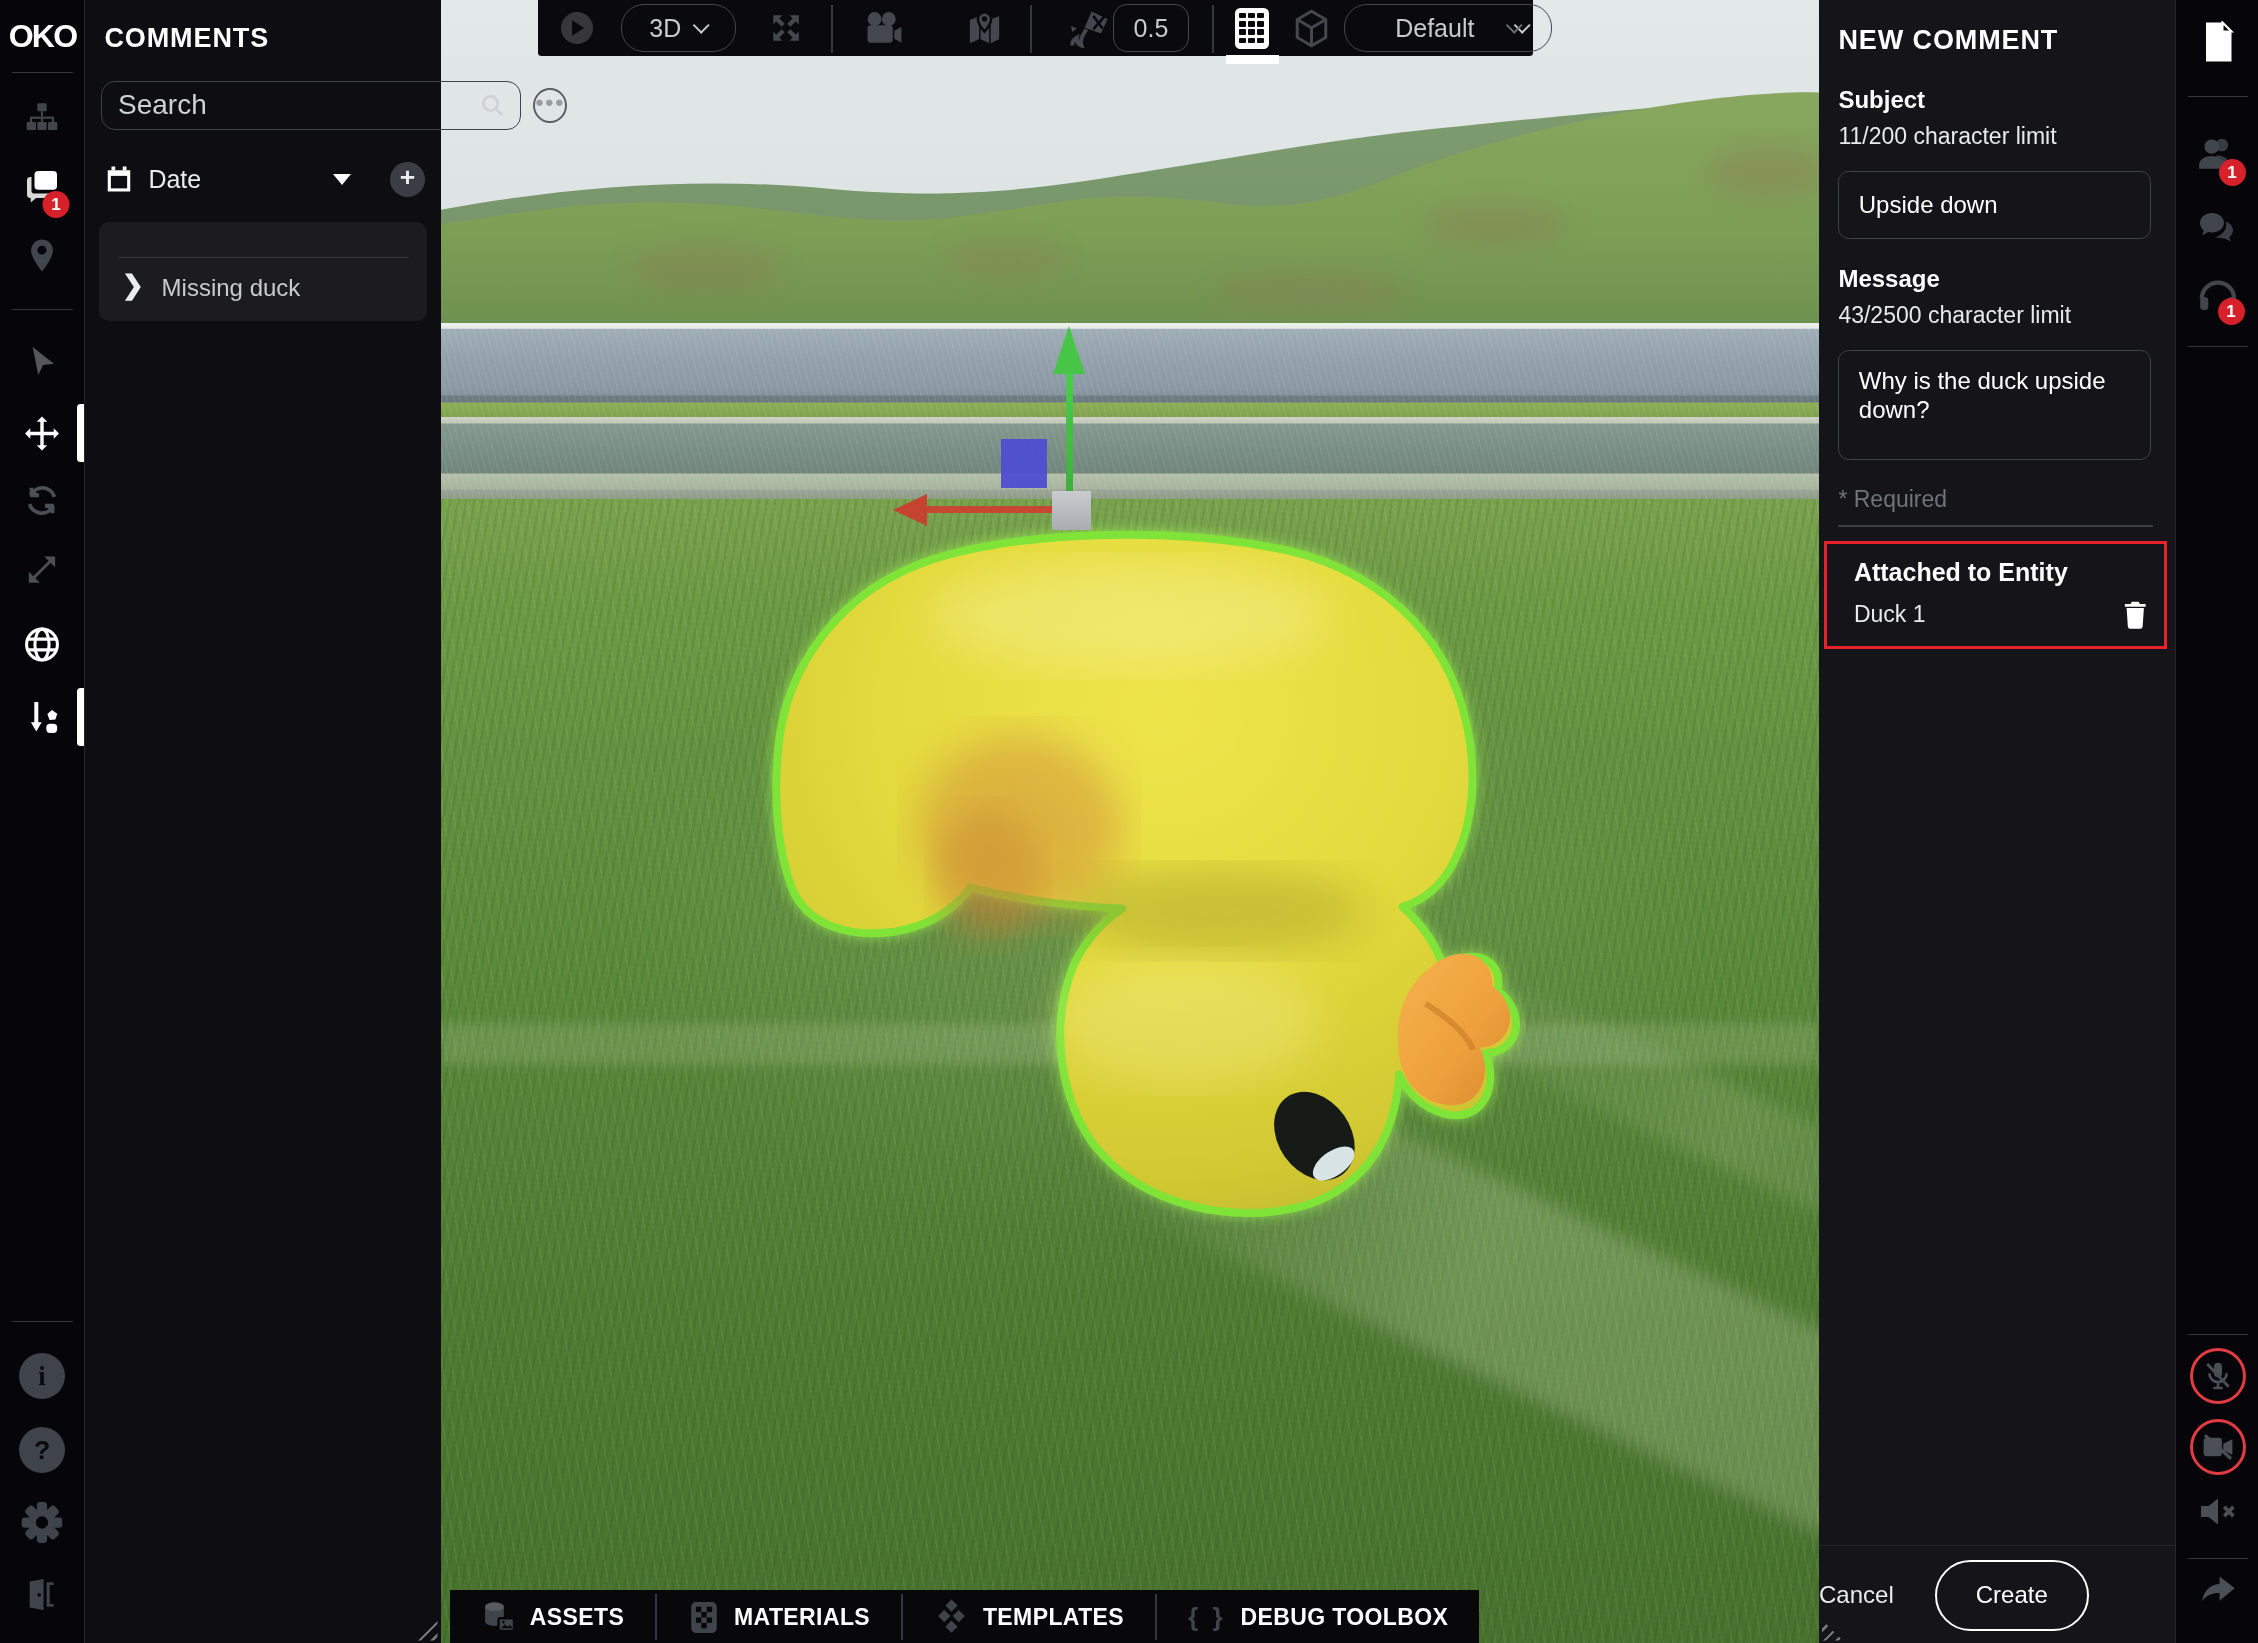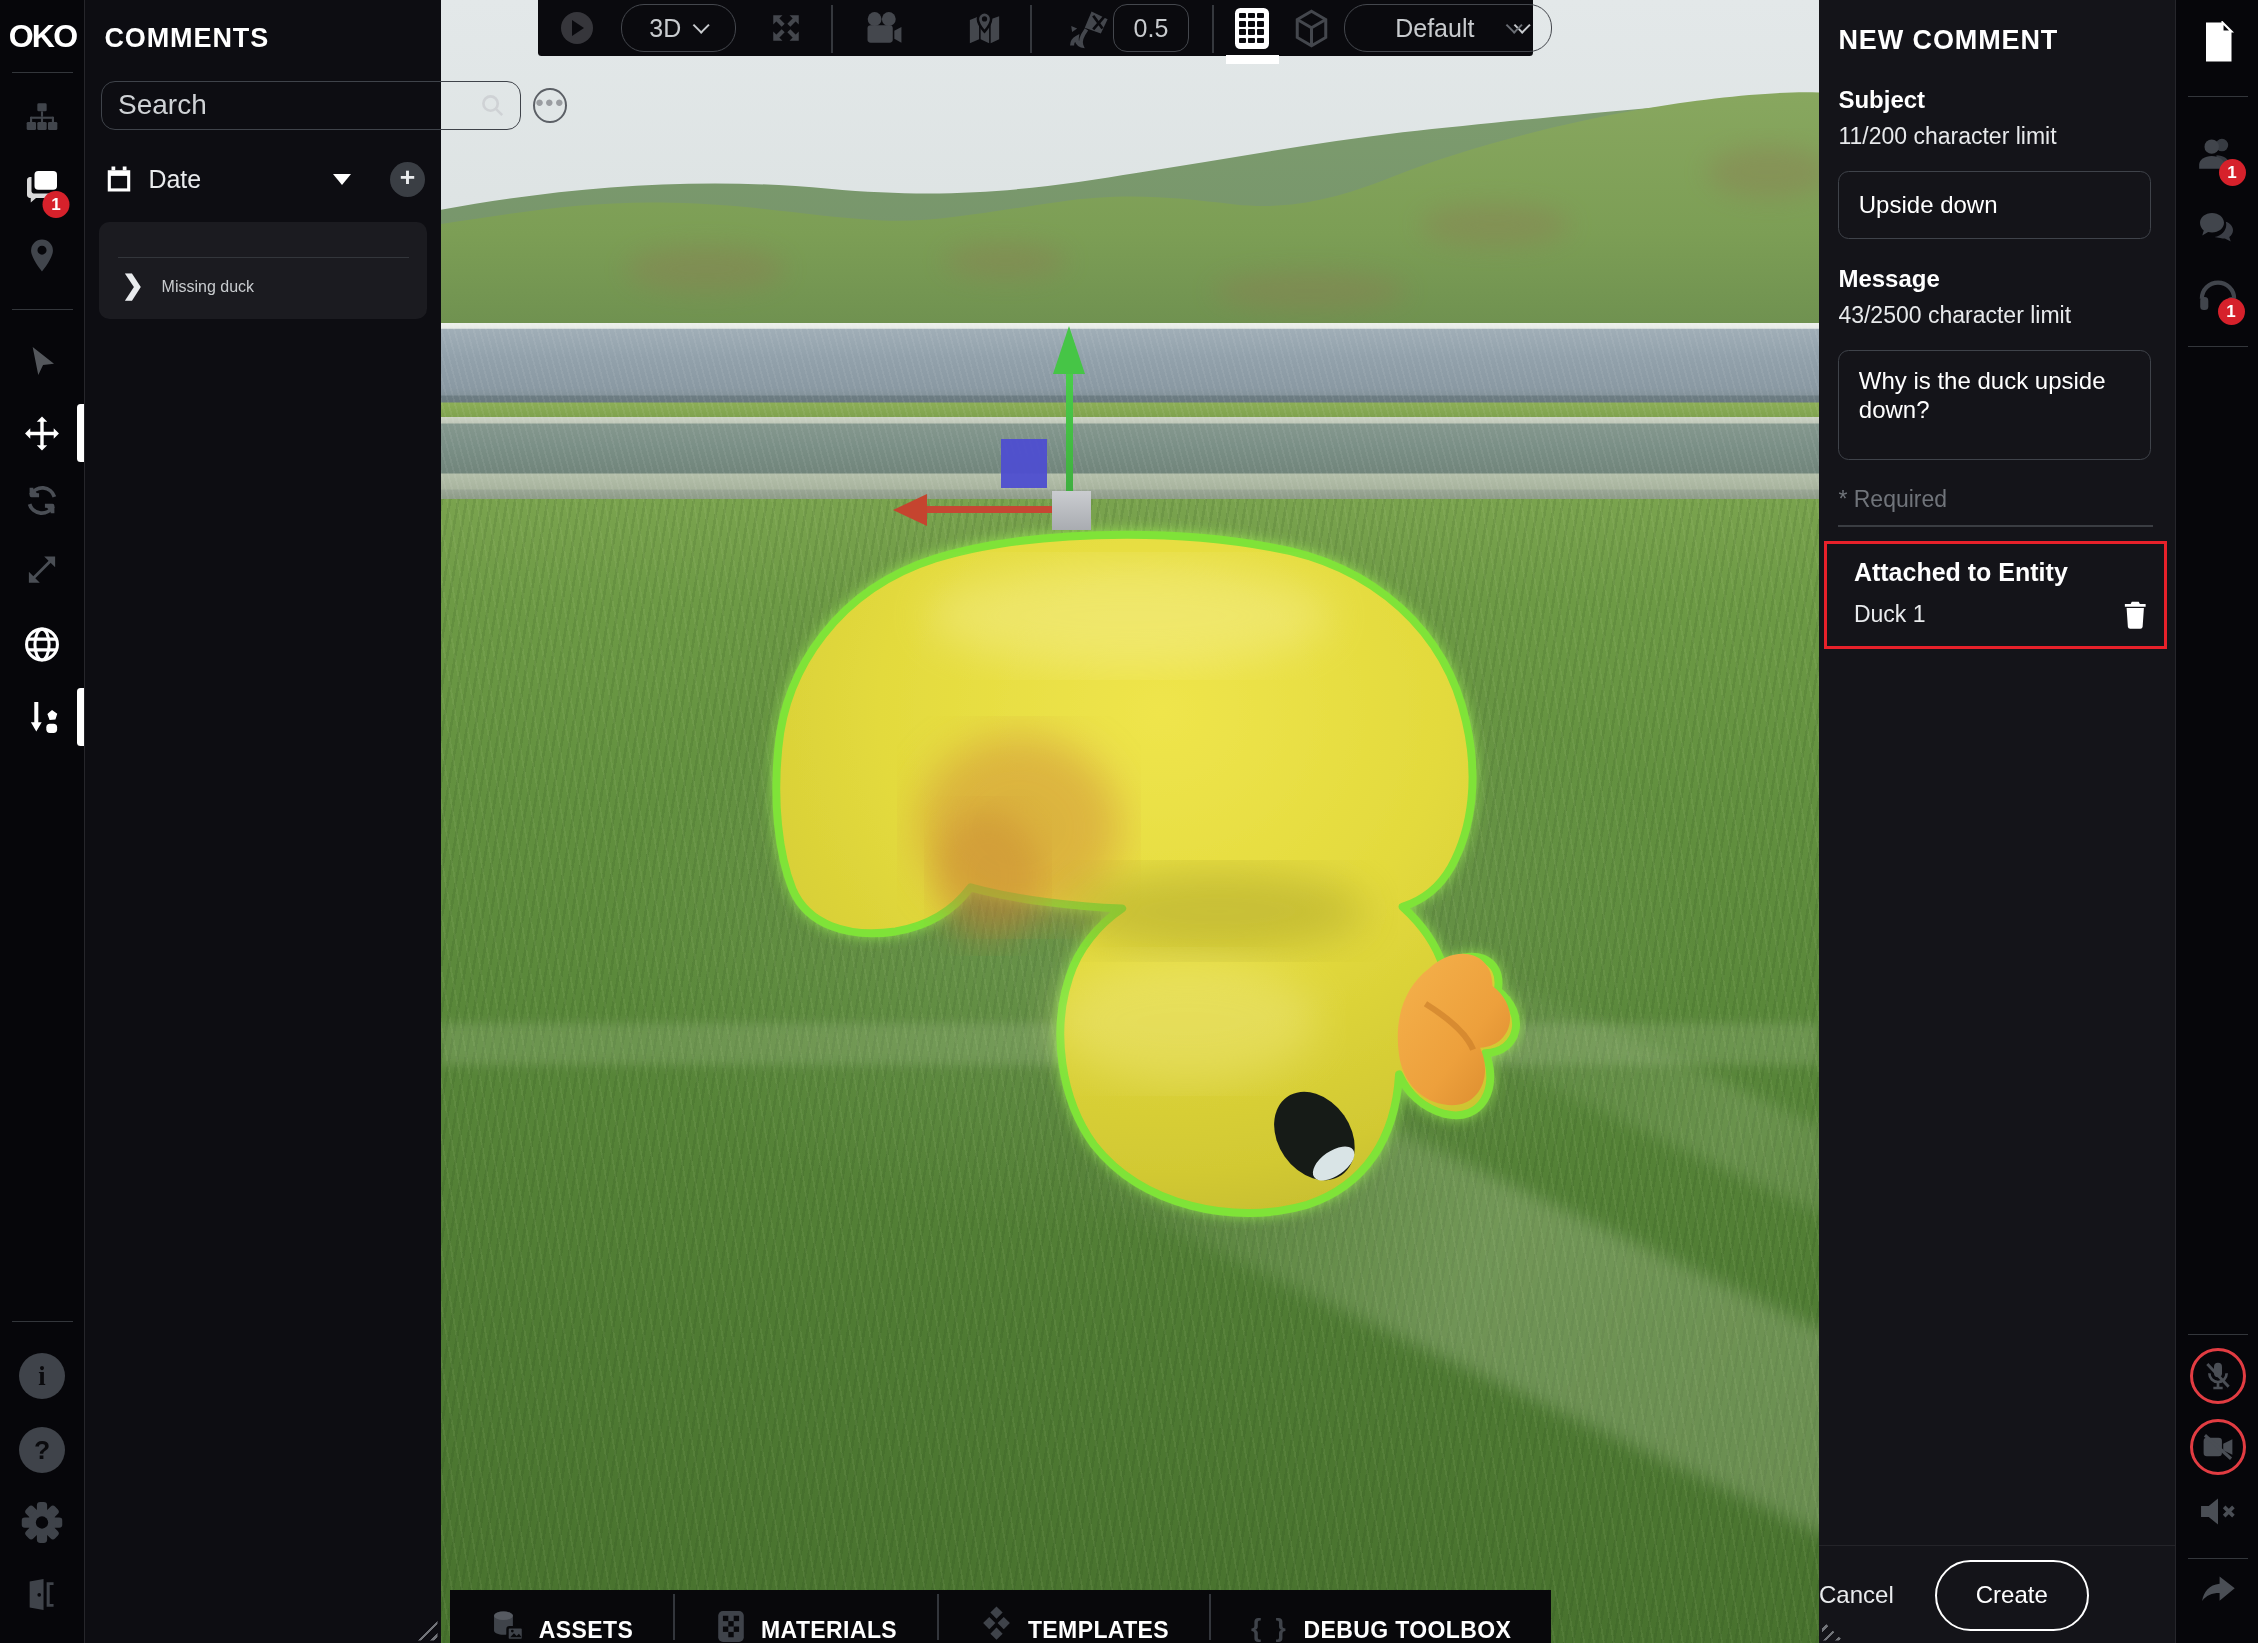--- a/index.html
+++ b/index.html
@@ -40,21 +40,21 @@
   .cp-card-top { display:flex; align-items:center; }
   .cp-avatar { width:62px; height:62px; border-radius:50%; background:#2c2c31; display:flex; align-items:center; justify-content:center; color:#56595e; flex:0 0 auto; }
   .cp-card-names { margin-left:19.4px; flex:1; }
   .cp-author { color:#fff; font-size:24px; font-weight:800; }
   .cp-time { color:#9a9da0; font-size:22px; margin-top:7px; }
   .cp-bubble { color:#4a4e55; margin-right:8.8px; }
   .cp-count { width:34px; height:34px; border-radius:50%; background:#3a3e44; color:#c4c7ca; font-size:20px; display:flex; align-items:center; justify-content:center; }
   .cp-card-divider { height:0.9px; background:#33363b; margin:17.6px 0 16px 5.3px; }
   .cp-thread { display:flex; align-items:center; gap:17.6px; padding-left:8.8px; padding-bottom:5.3px; }
   .cp-chev { color:#e9ebed; font-size:26.5px; font-weight:700; line-height:1; transform:translateY(-1.8px); }
-  .cp-threadtitle { color:#c8cbce; font-size:16px;text-align:center; }
+  .cp-threadtitle { color:#c8cbce; font-size:24px;text-align:center; }
   .grip { position:absolute; bottom:3.5px; width:21px; height:21px; opacity:.8;
           background:repeating-linear-gradient(135deg, transparent 0 6.2px, #8a8d92 6.2px 8.8px); }
   .grip.br { right:3.5px; clip-path:polygon(100% 0, 100% 100%, 0 100%); }
   .grip.bl { left:2.6px; clip-path:polygon(0 0, 100% 100%, 0 100%); }
 
   
   .scene { position:absolute; inset:0; }
   .sky { position:absolute; left:0; right:0; top:0; height:335px; background:linear-gradient(180deg,#e3e8e9 0%,#dde3e3 70%,#d7dedd 100%); }
   .hills { position:absolute; left:0; top:0; }
   .walls { position:absolute; left:0; right:0; top:323px; height:176px;
@@ -99,21 +99,21 @@
   .vt-pill { border:1.8px solid #44474d; border-radius:23px; color:#c8cbce; font-size:25px; display:flex; align-items:center; justify-content:center; gap:14px; }
   .vt-chevron { width:12.4px; height:12.4px; border-right:2.6px solid #c8cbce; border-bottom:2.6px solid #c8cbce; transform:rotate(45deg) translate(-1.8px,-1.8px); }
   .vt-play { width:32px; height:32px; border-radius:50%; background:#36363b; display:flex; align-items:center; justify-content:center; }
   .vt-play::after { content:""; margin-left:3.5px; border-left:12.4px solid #0a0a0e; border-top:8px solid transparent; border-bottom:8px solid transparent; }
   .vt-grid { width:34px; height:41px; background:#fff; border-radius:5.3px; padding:5.3px 4.4px; display:grid; grid-template-columns:repeat(3,1fr); grid-template-rows:repeat(4,1fr); gap:2.6px; }
   .vt-grid i { background:#0a0a0e; border-radius:0.9px; }
   .vt-grid-underline { position:absolute; left:653px; top:55px; width:53px; height:8.8px; background:#fff; }
 
   
   .tabbar { position:absolute; left:8.8px; bottom:0; height:54px; background:#08080b; display:flex; align-items:center; z-index:10; }
-  .tab { display:flex; align-items:flex-end; gap:14px; padding:0 40px; height:100%; }
+  .tab { display:flex; align-items:center; gap:14px; padding:0 31px; height:100%; }
   .tab .tlabel { color:#fff; font-size:23px; font-weight:800; letter-spacing:0.4px; white-space:nowrap; }
   .tab .ticon { color:#3f434a; display:flex; }
   .tab-sep { width:1.8px; height:46px; background:#33363c; }
   .braces { font-size:26.5px; font-weight:700; color:#4a4e55; letter-spacing:3.5px; }
 
   
   .np-inner { padding:0 24px 0 19.4px; }
   .np-title { margin:25px 0 0 0; color:#fff; font-size:27px; font-weight:800; letter-spacing:0.9px; }
   .np-label { color:#fff; font-size:24px; font-weight:800; }
   .np-limit { color:#e7e9eb; font-size:23px; margin-top:8.8px; }

